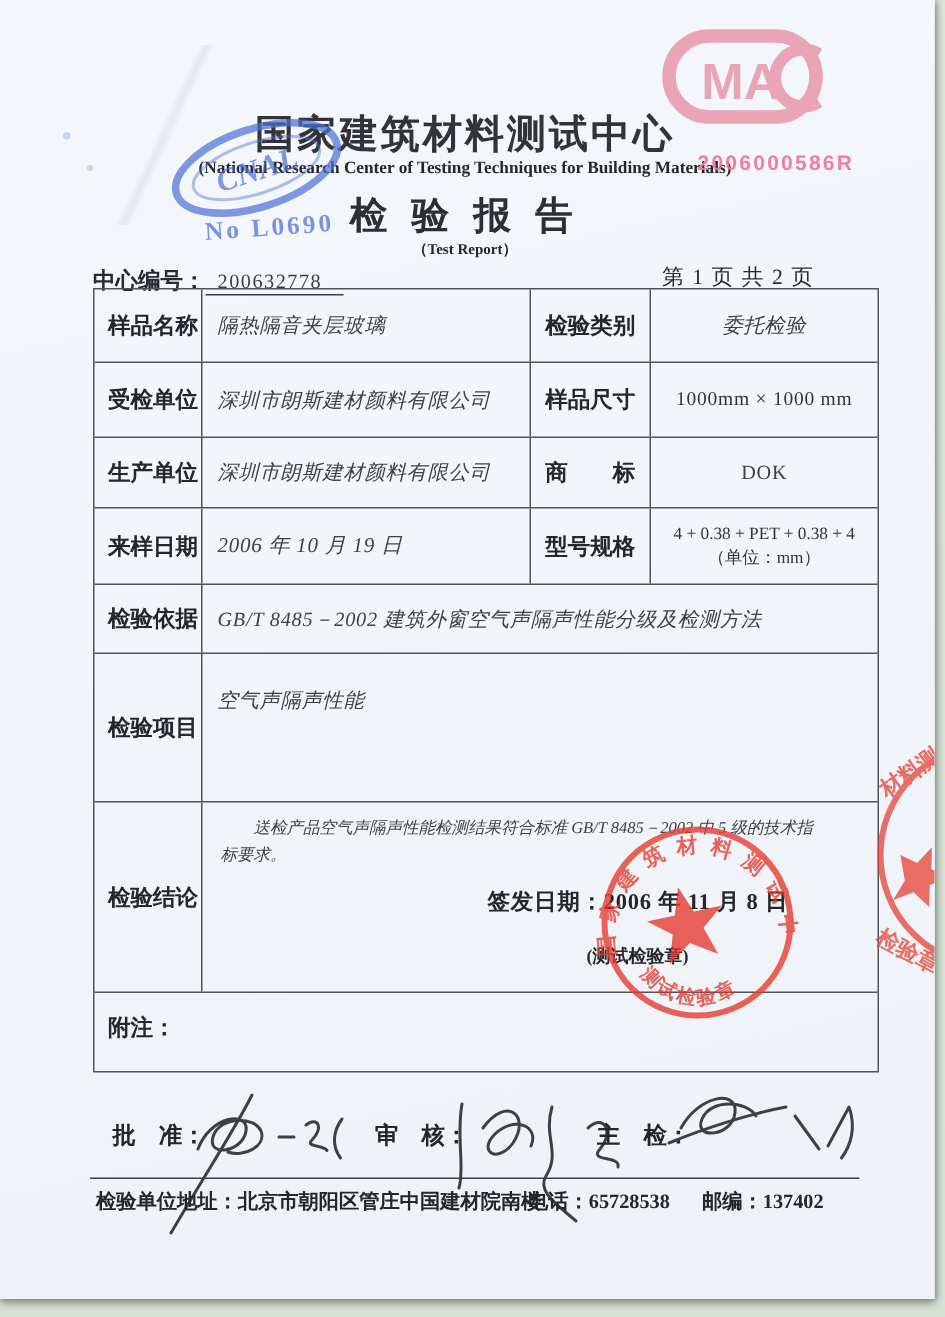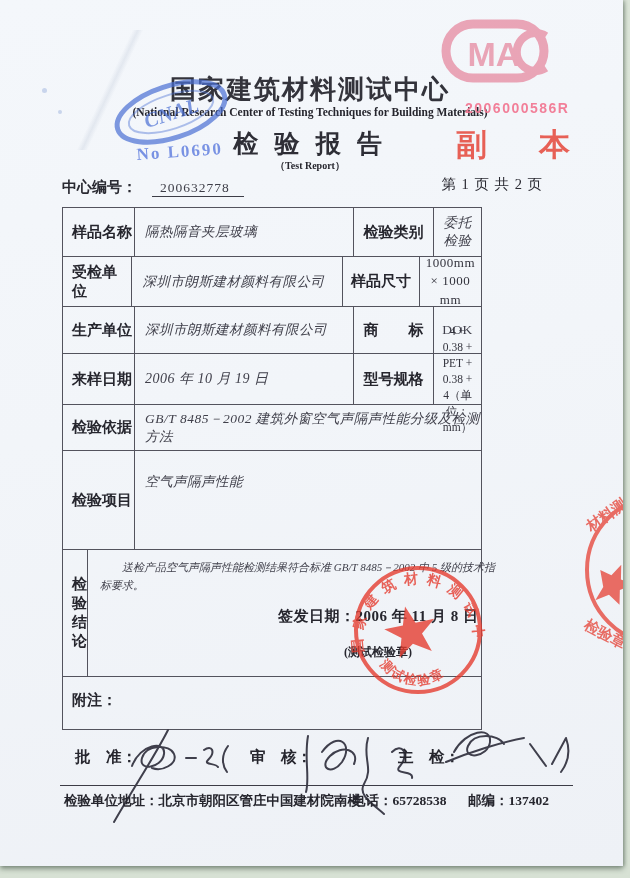--- a/index.html
+++ b/index.html
@@ -32,39 +32,39 @@
     position:absolute;left:40px;top:127px;width:540px;text-align:center;
     font-size:25px;font-weight:bold;letter-spacing:5px;color:#2e2e36;
   }
   .report-title-en{
     position:absolute;left:40px;top:159px;width:540px;text-align:center;
     font-size:10px;font-weight:bold;color:#26262e;
   }
   .center-no{position:absolute;left:62px;top:178px;font-size:15px;font-weight:bold;color:#2a2a32;}
   .center-no .num{
     font-weight:normal;font-size:13.5px;color:#3d3d47;
-    border-bottom:1.2px solid #3d3d47;padding:0 14px 1px 8px;letter-spacing:1px;margin-left:15px;
+    border-bottom:1.2px solid #3d3d47;padding:0 14px 1px 8px;letter-spacing:1px;
   }
   .page-info{position:absolute;right:80px;top:175px;font-size:14.5px;color:#2a2a32;letter-spacing:1px;}
   
   .copy-stamp{
     position:absolute;left:456px;top:124px;font-size:31px;font-weight:bold;
     color:#e6473a;letter-spacing:52px;white-space:nowrap;opacity:.85;
   }
   .cnal-stamp{position:absolute;left:93px;top:70px;width:156px;height:100px;overflow:visible;}
   .cma-stamp{position:absolute;left:430px;top:14px;width:140px;height:74px;overflow:visible;}
   .cma-certno{
     position:absolute;left:443px;top:100px;font-size:14px;font-weight:bold;
     color:#f2738f;letter-spacing:1.5px;opacity:.9;
     font-family:"Liberation Sans","DejaVu Sans",sans-serif;
     margin-left:22px;
   }
   .edge-seal{position:absolute;left:569px;top:486px;width:54px;height:170px;overflow:hidden;}
   
-  .tbl{position:absolute;left:62px;top:207px;width:420px;border:1.6px solid #53535d;box-sizing:border-box;}
+  .tbl{position:absolute;left:62px;top:192px;width:524px;border:1.6px solid #53535d;box-sizing:border-box;}
   .tr{display:flex;border-top:1.4px solid #53535d;}
   .tr.first{border-top:none;}
   .c{box-sizing:border-box;display:flex;align-items:center;}
   .lbl{width:72px;border-right:1.4px solid #53535d;padding-left:9px;font-weight:bold;font-size:15px;color:#26262e;}
   .val{width:219px;border-right:1.4px solid #53535d;padding-left:10px;}
   .lbl2{width:80px;border-right:1.4px solid #53535d;justify-content:center;font-weight:bold;font-size:15px;color:#26262e;text-align:center;white-space:nowrap;}
   .val2{flex:1;justify-content:center;text-align:center;padding:0 6px;}
   .wide{flex:1;padding-left:10px;border-right:none;}
   .kai{font-style:italic;font-size:13.5px;color:#40404b;letter-spacing:.5px;}
   .small{font-size:11.5px;line-height:1.4;font-style:normal;color:#33333d;}
@@ -110,21 +110,20 @@
 
     <svg class="cma-stamp" viewBox="0 0 140 74">
       <g opacity="0.5">
         <rect x="16" y="10" width="98" height="54" rx="27" fill="none" stroke="#e05575" stroke-width="9"></rect>
         <path d="M 116,22 a 19 19 0 1 0 0,32" fill="none" stroke="#e05575" stroke-width="8"></path>
         <text x="64" y="52" text-anchor="middle" font-size="34" font-weight="bold" fill="#e05575" font-family="Liberation Sans, DejaVu Sans, sans-serif">MA</text>
       </g>
     </svg>
     <div class="cma-certno">2006000586R</div>
 
-    <div class="copy-stamp">副本</div>
 
     <div class="center-no">
       <span>中心编号：</span><span class="num">200632778</span>
     </div>
     <div class="page-info">第 1 页 共 2 页</div>
 
     <div class="tbl">
 
       <div class="tr first" style="height:48px;">
         <div class="c lbl">样品名称</div>

